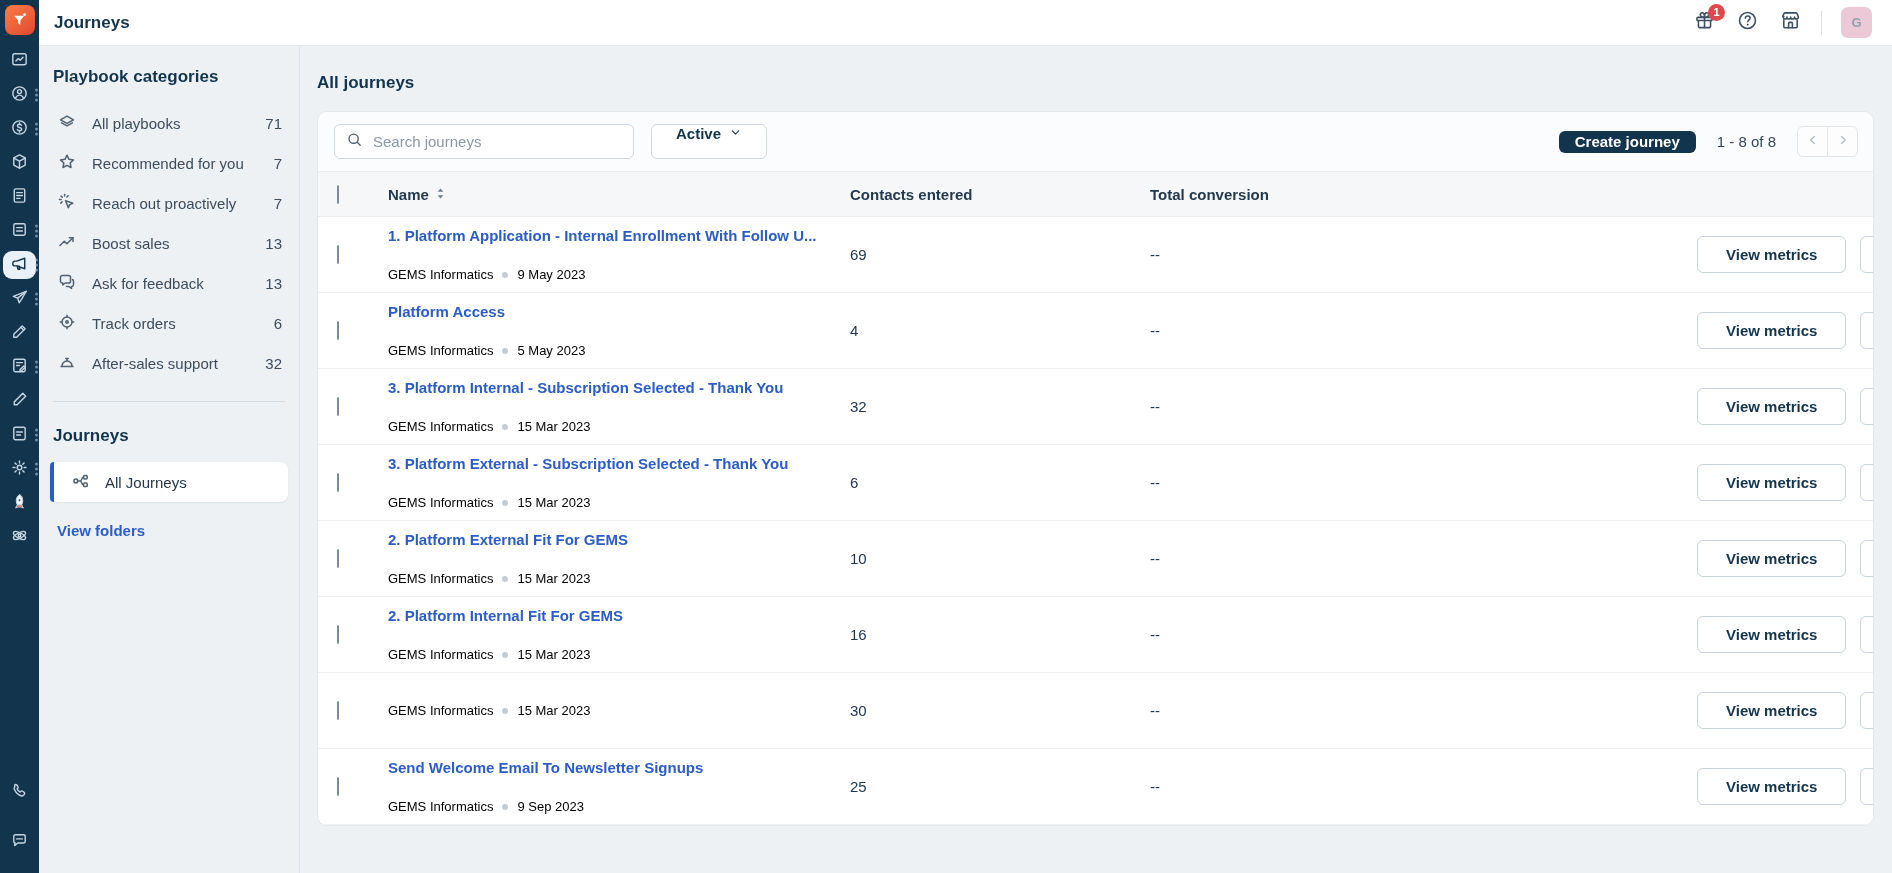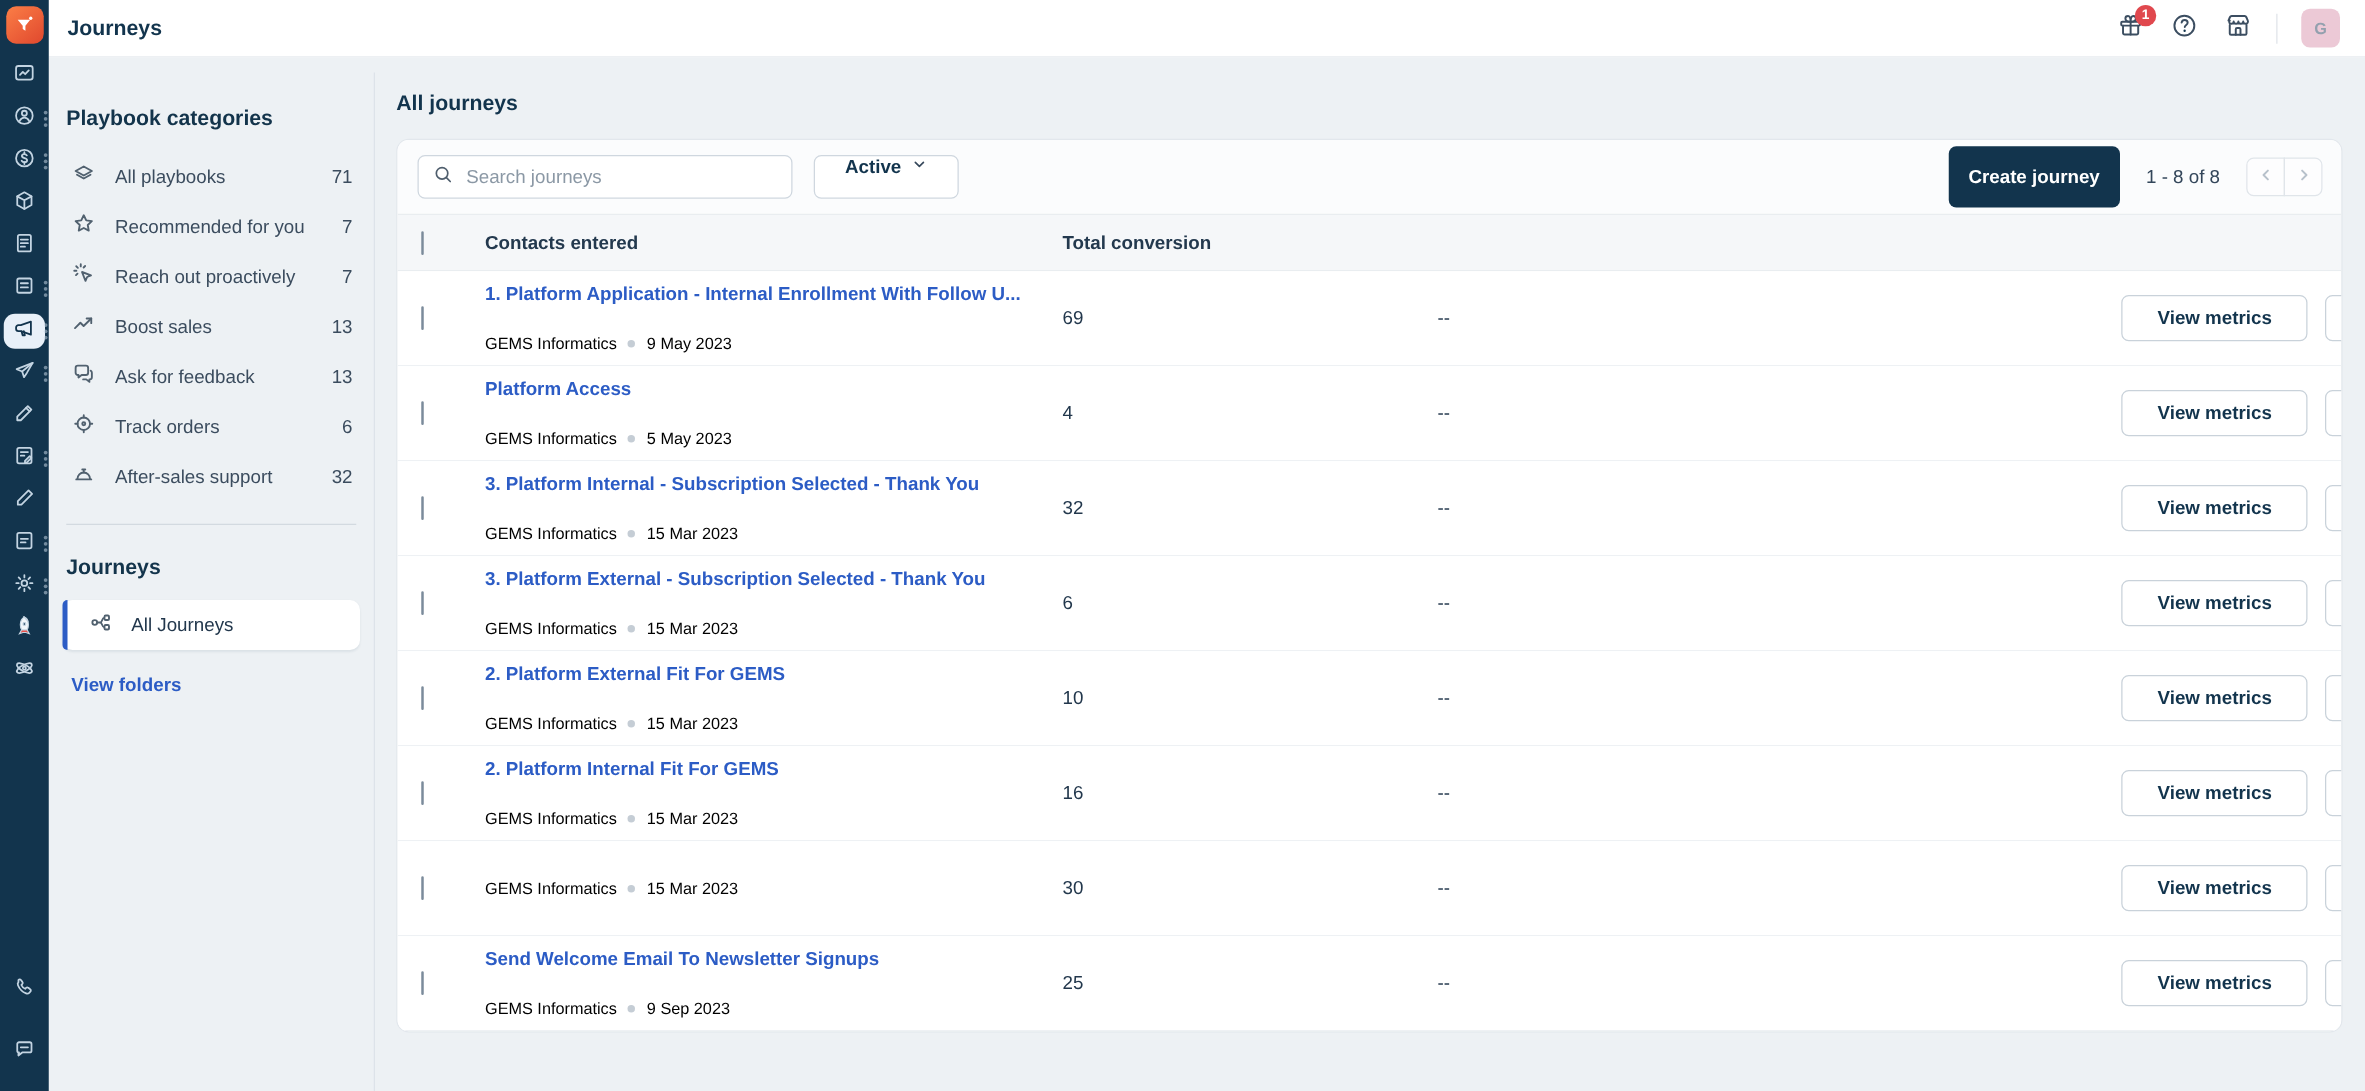--- a/index.html
+++ b/index.html
@@ -28,21 +28,21 @@
   .topbar-right{margin-left:auto;display:flex;align-items:center;gap:19px;}
   .icon-btn{position:relative;width:24px;height:24px;display:flex;align-items:center;justify-content:center;cursor:pointer;}
   .icon-btn svg{stroke:#3c4e61;}
   .badge{position:absolute;top:-7px;right:-9px;min-width:17px;height:17px;padding:0 4px;border-radius:9px;background:#e0484e;
          color:#fff;font-size:11px;font-weight:700;display:flex;align-items:center;justify-content:center;}
   .v-sep{width:1px;height:24px;background:#dfe4e9;}
   .avatar{width:31px;height:31px;border-radius:7px;background:#ecc9d6;color:#93a0ae;font-size:13px;font-weight:700;
           display:flex;align-items:center;justify-content:center;cursor:pointer;}
 
   
-  .sidepanel{position:absolute;left:39px;top:58px;width:261px;bottom:0;background:#edf1f4;border-right:1px solid #dde3e9;padding-top:27px;}
+  .sidepanel{position:absolute;left:39px;top:40px;width:261px;bottom:0;background:#edf1f4;border-right:1px solid #dde3e9;padding-top:27px;}
   .panel-title{margin:0 14px 16px 14px;font-size:17px;font-weight:700;color:#13344b;}
   .cat-item{height:40px;display:flex;align-items:center;padding:0 17px 0 18px;font-size:15px;color:#3b4c5e;cursor:pointer;}
   .cat-item svg{stroke:#51616f;margin-right:15px;flex:none;}
   .cat-count{margin-left:auto;color:#3b4c5e;}
   .panel-hr{height:1px;background:#d3dae0;margin:18px 14px 0 14px;border:0;}
   .panel-subtitle{margin:24px 14px 16px 14px;font-size:17px;font-weight:700;color:#13344b;}
   .journey-item{position:relative;height:40px;margin:0 11px;background:#fff;border-radius:8px;display:flex;align-items:center;
                 padding:0 12px 0 21px;font-size:15px;color:#22374c;box-shadow:0 1px 2px rgba(18,52,77,.08);cursor:pointer;}
   .journey-item::before{content:"";position:absolute;left:0;top:0;bottom:0;width:4px;background:#2c5cc5;border-radius:8px 0 0 8px;}
   .journey-item svg{stroke:#51616f;margin-right:14px;flex:none;}
@@ -55,21 +55,21 @@
 
   .toolbar{height:60px;display:flex;align-items:center;background:#fbfcfd;border-bottom:1px solid #e9edf0;padding:0 15px 0 16px;}
   .searchbox{width:300px;height:35px;background:#fff;border:1px solid #cfd7df;border-radius:6px;display:flex;align-items:center;padding:0 11px;gap:8px;}
   .searchbox svg{stroke:#4f5e6d;flex:none;}
   .searchbox input{border:0;outline:0;flex:1;font-size:15px;font-family:inherit;color:#22374c;background:transparent;}
   .searchbox input::placeholder{color:#8b98a5;}
   .filter-btn{margin-left:17px;height:35px;padding:0 24px;background:#fff;border:1px solid #cfd7df;border-radius:6px;
               display:flex;align-items:flex-start;gap:8px;font-size:15px;font-weight:700;color:#12344d;cursor:pointer;}
   .filter-btn svg{stroke:#36485b;}
   .toolbar-spacer{flex:1;}
-  .create-btn{height:49px;padding:0 16px;background:#12344d;border:0;border-radius:6px;color:#fff;font-size:15px;font-weight:700;
+  .create-btn{height:22px;padding:0 16px;background:#12344d;border:0;border-radius:6px;color:#fff;font-size:15px;font-weight:700;
               font-family:inherit;cursor:pointer;}
   .page-info{margin:0 21px;font-size:15px;color:#33465a;}
   .pager{display:flex;}
   .pager button{width:31px;height:31px;background:#fdfdfe;border:1px solid #e0e5ea;display:flex;align-items:center;justify-content:center;cursor:pointer;padding:0;}
   .pager button:first-child{border-radius:6px 0 0 6px;}
   .pager button:last-child{border-radius:0 6px 6px 0;margin-left:-1px;}
   .pager svg{stroke:#b7c1cb;}
 
   .grid-row{display:grid;grid-template-columns:51px 462px 300px 547px 1fr;align-items:center;padding:0 12px 0 19px;}
   .thead{height:45px;background:#f5f7f9;border-bottom:1px solid #e9edf0;font-size:15px;font-weight:700;color:#23394e;}
@@ -374,20 +374,29 @@
           <button>
             <span><svg width="14" height="14" viewBox="0 0 16 16" fill="none" stroke-width="1.8" stroke-linecap="round" stroke-linejoin="round">
                   <path d="M6.5 4l4 4-4 4"></path>
                 </svg></span>
           </button>
         </div>
       </div>
 
       <div class="grid-row thead">
         <div><span class="checkbox"></span></div>
+        <div class="th-name">
+          <span>Name</span>
+          <span>
+            <svg width="11" height="13" viewBox="0 0 12 14" fill="#6b7a88">
+                <path d="M6 1.5L9 5H3z"></path>
+                <path d="M6 12.5L3 9h6z"></path>
+              </svg>
+          </span>
+        </div>
         <div>Contacts entered</div>
         <div>Total conversion</div>
         <div></div>
       </div>
 
       <div id="rows">
   <div class="grid-row trow">
     <div><span class="checkbox"></span></div>
     <div class="name-cell">
       <a class="name-link">1. Platform Application - Internal Enrollment With Follow U...</a>

